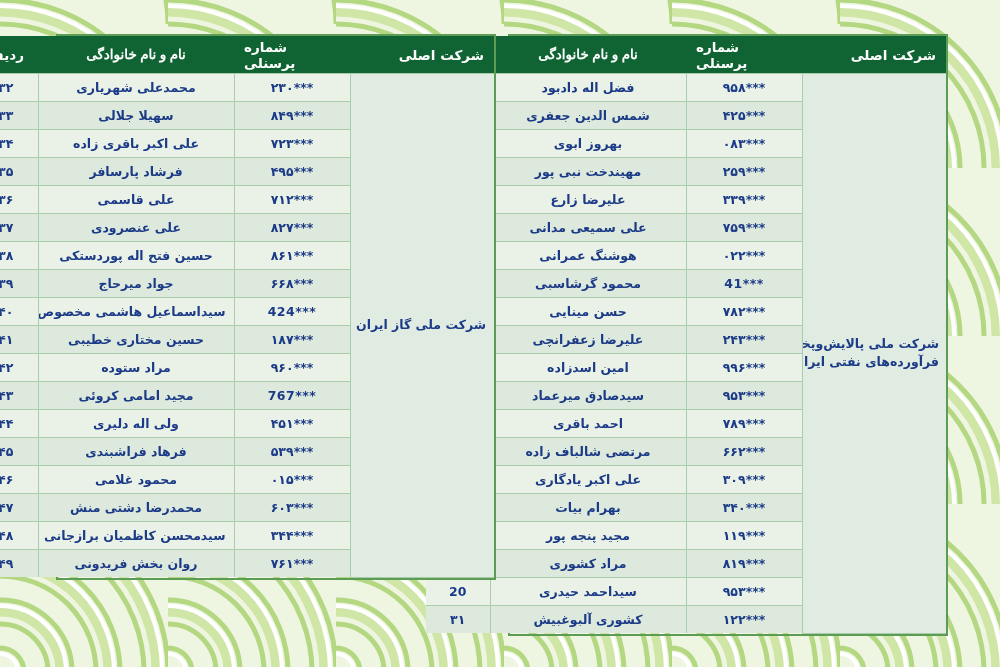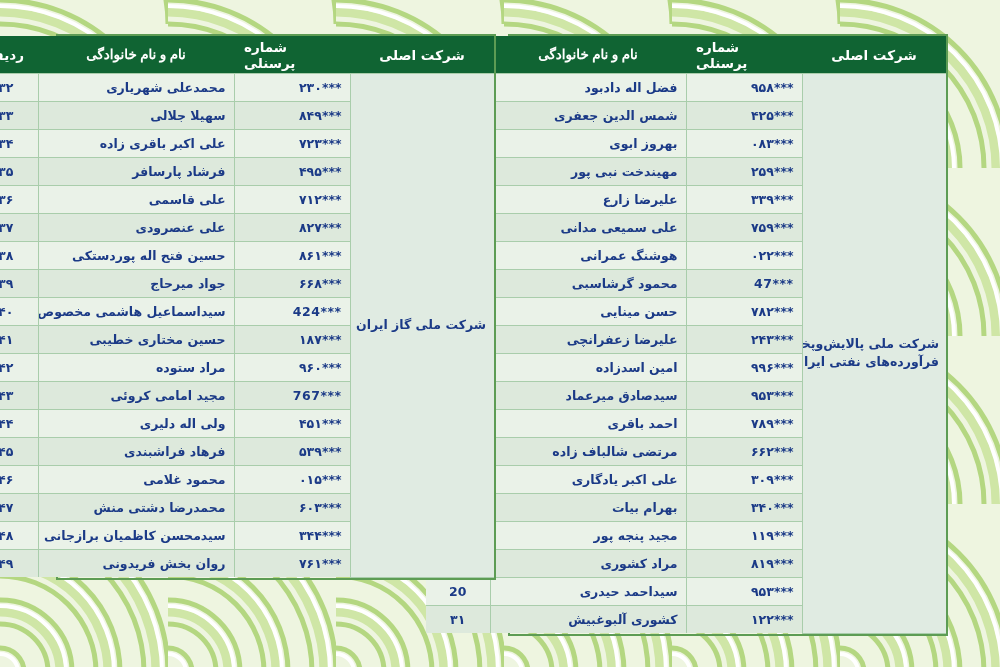--- a/index.html
+++ b/index.html
@@ -56,44 +56,45 @@
     font-size: 13.5px;
     font-weight: bold;
     height: 37px;
     padding: 0 10px;
     border: none;
     letter-spacing: 0;
   }
   table.roster th.col-seq   { width: 44px;  text-align: center; }
   table.roster th.col-name  { width: 176px; text-align: center; font-family: Liberation Serif, serif; }
   table.roster th.col-pers  { width: 96px;  text-align: left; }
-  table.roster th.col-org   { width: 124px; text-align: center; }
+  table.roster th.col-org   { width: 124px; text-align: right; }
 
   table.roster td {
     font-size: 12.5px;
     font-weight: bold;
     color: #1b3a87;
     height: 27px;
     padding: 0 8px;
     border: 1px solid #a9cdab;
     white-space: nowrap;
     overflow: hidden;
   }
 
   td.c-seq {
     text-align: center;
     width: 44px;
     border-right: none;
   }
   td.c-name {
-    text-align: right;
+    text-align: center;
     width: 176px;
     margin-left: 12px;
   }
   td.c-pers {
+    text-align: center;
     width: 96px;
     letter-spacing: 0.5px;
   }
   td.c-org {
     text-align: center;
     width: 124px;
     vertical-align: middle;
     border-left: none;
     line-height: 1.45;
     white-space: normal;
@@ -192,21 +193,21 @@
             <td class="c-pers">***۷۵۹</td>
             <td class="c-name">علی سمیعی مدانی</td>
             <td class="c-seq">۱۷</td>
           </tr>
           <tr class="band-a">
             <td class="c-pers">***۰۲۲</td>
             <td class="c-name">هوشنگ عمرانی</td>
             <td class="c-seq">۱۸</td>
           </tr>
           <tr class="band-b">
-            <td class="c-pers">***47</td>
+            <td class="c-pers">***41</td>
             <td class="c-name">محمود گرشاسبی</td>
             <td class="c-seq">۱۹</td>
           </tr>
           <tr class="band-a">
             <td class="c-pers">***۷۸۲</td>
             <td class="c-name">حسن مینایی</td>
             <td class="c-seq">۲۰</td>
           </tr>
           <tr class="band-b">
             <td class="c-pers">***۲۴۳</td>

